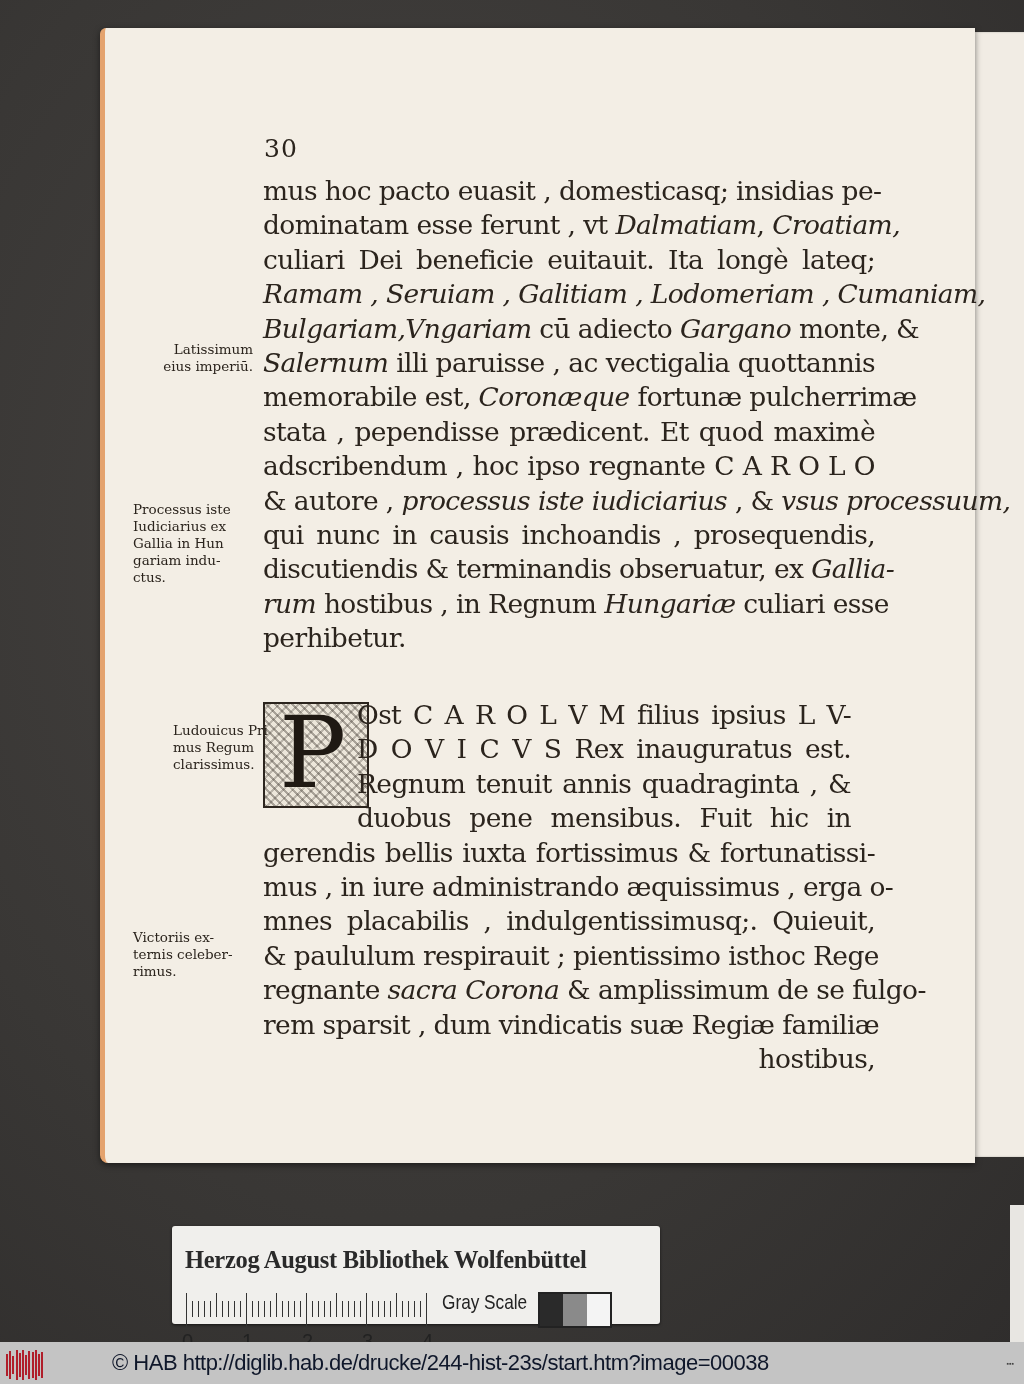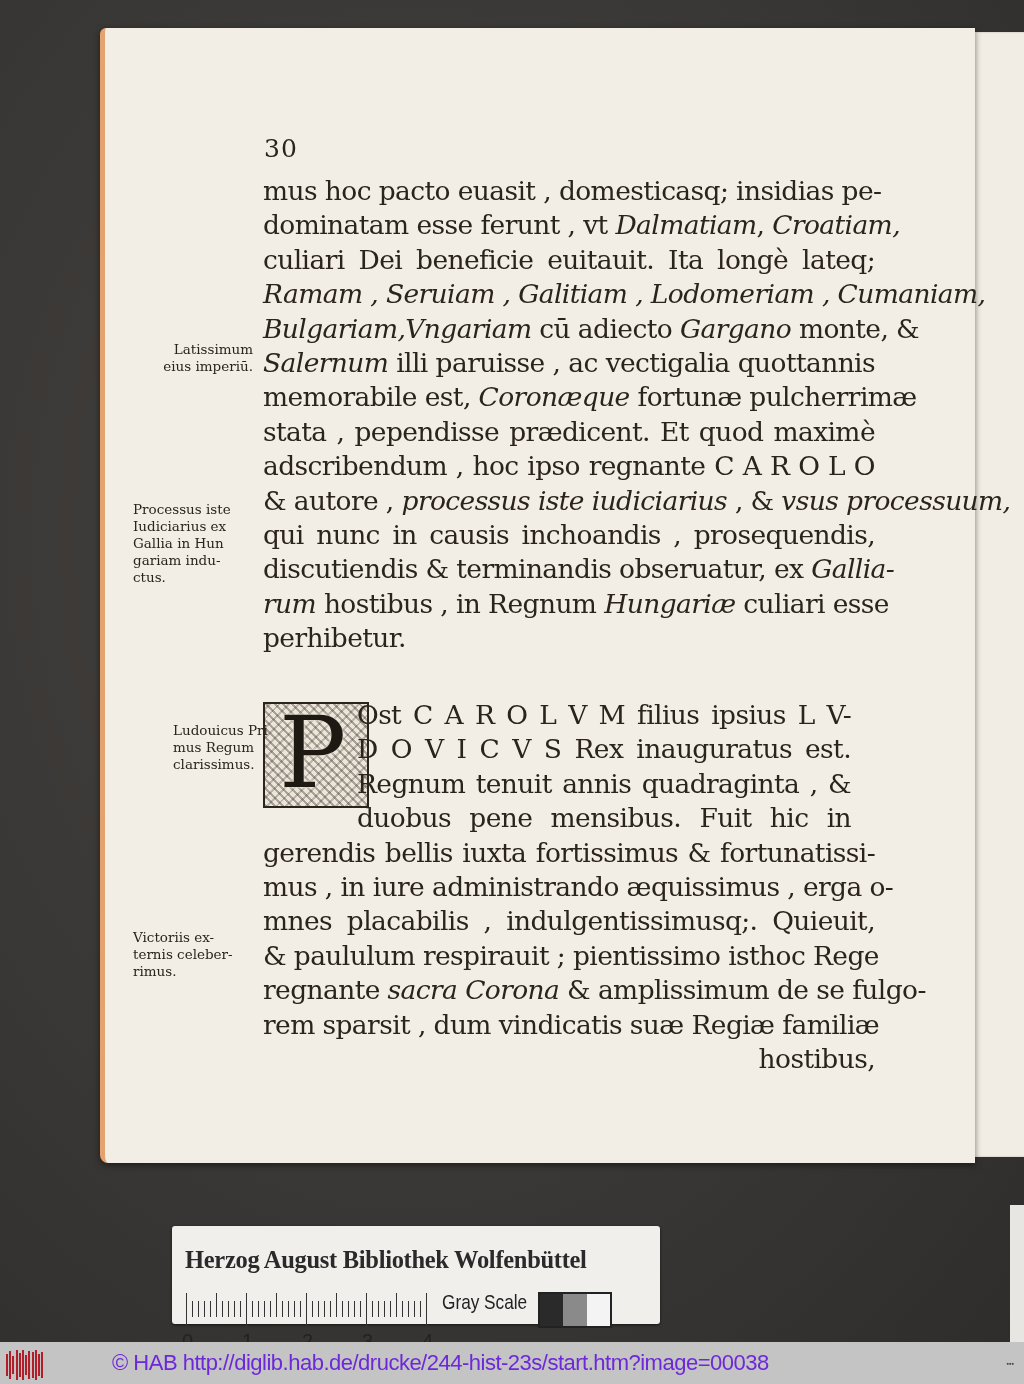--- a/index.html
+++ b/index.html
@@ -100,21 +100,21 @@
   .footer {
     position:absolute; left:0; top:1342px; width:1024px; height:42px;
     background:#c4c4c4;
   }
   .footer .logo { position:absolute; left:6px; top:8px; width:40px; height:30px; }
   .footer .logo i {
     position:absolute; top:0; width:2px; background:#b01e2a; display:block;
   }
   .footer .copyright {
     position:absolute; left:112px; top:8px;
-    font-family:"Liberation Sans", sans-serif; font-size:22px; color:#6d28d9;
+    font-family:"Liberation Sans", sans-serif; font-size:22px; color:#0f172a;
     white-space:nowrap; letter-spacing:-0.5px;
   }
   .footer .mini {
     position:absolute; right:10px; top:18px; font-size:7px;
     font-family:"Liberation Sans", sans-serif; color:#444;
   }
 </style>
 </head>
 <body>
 

